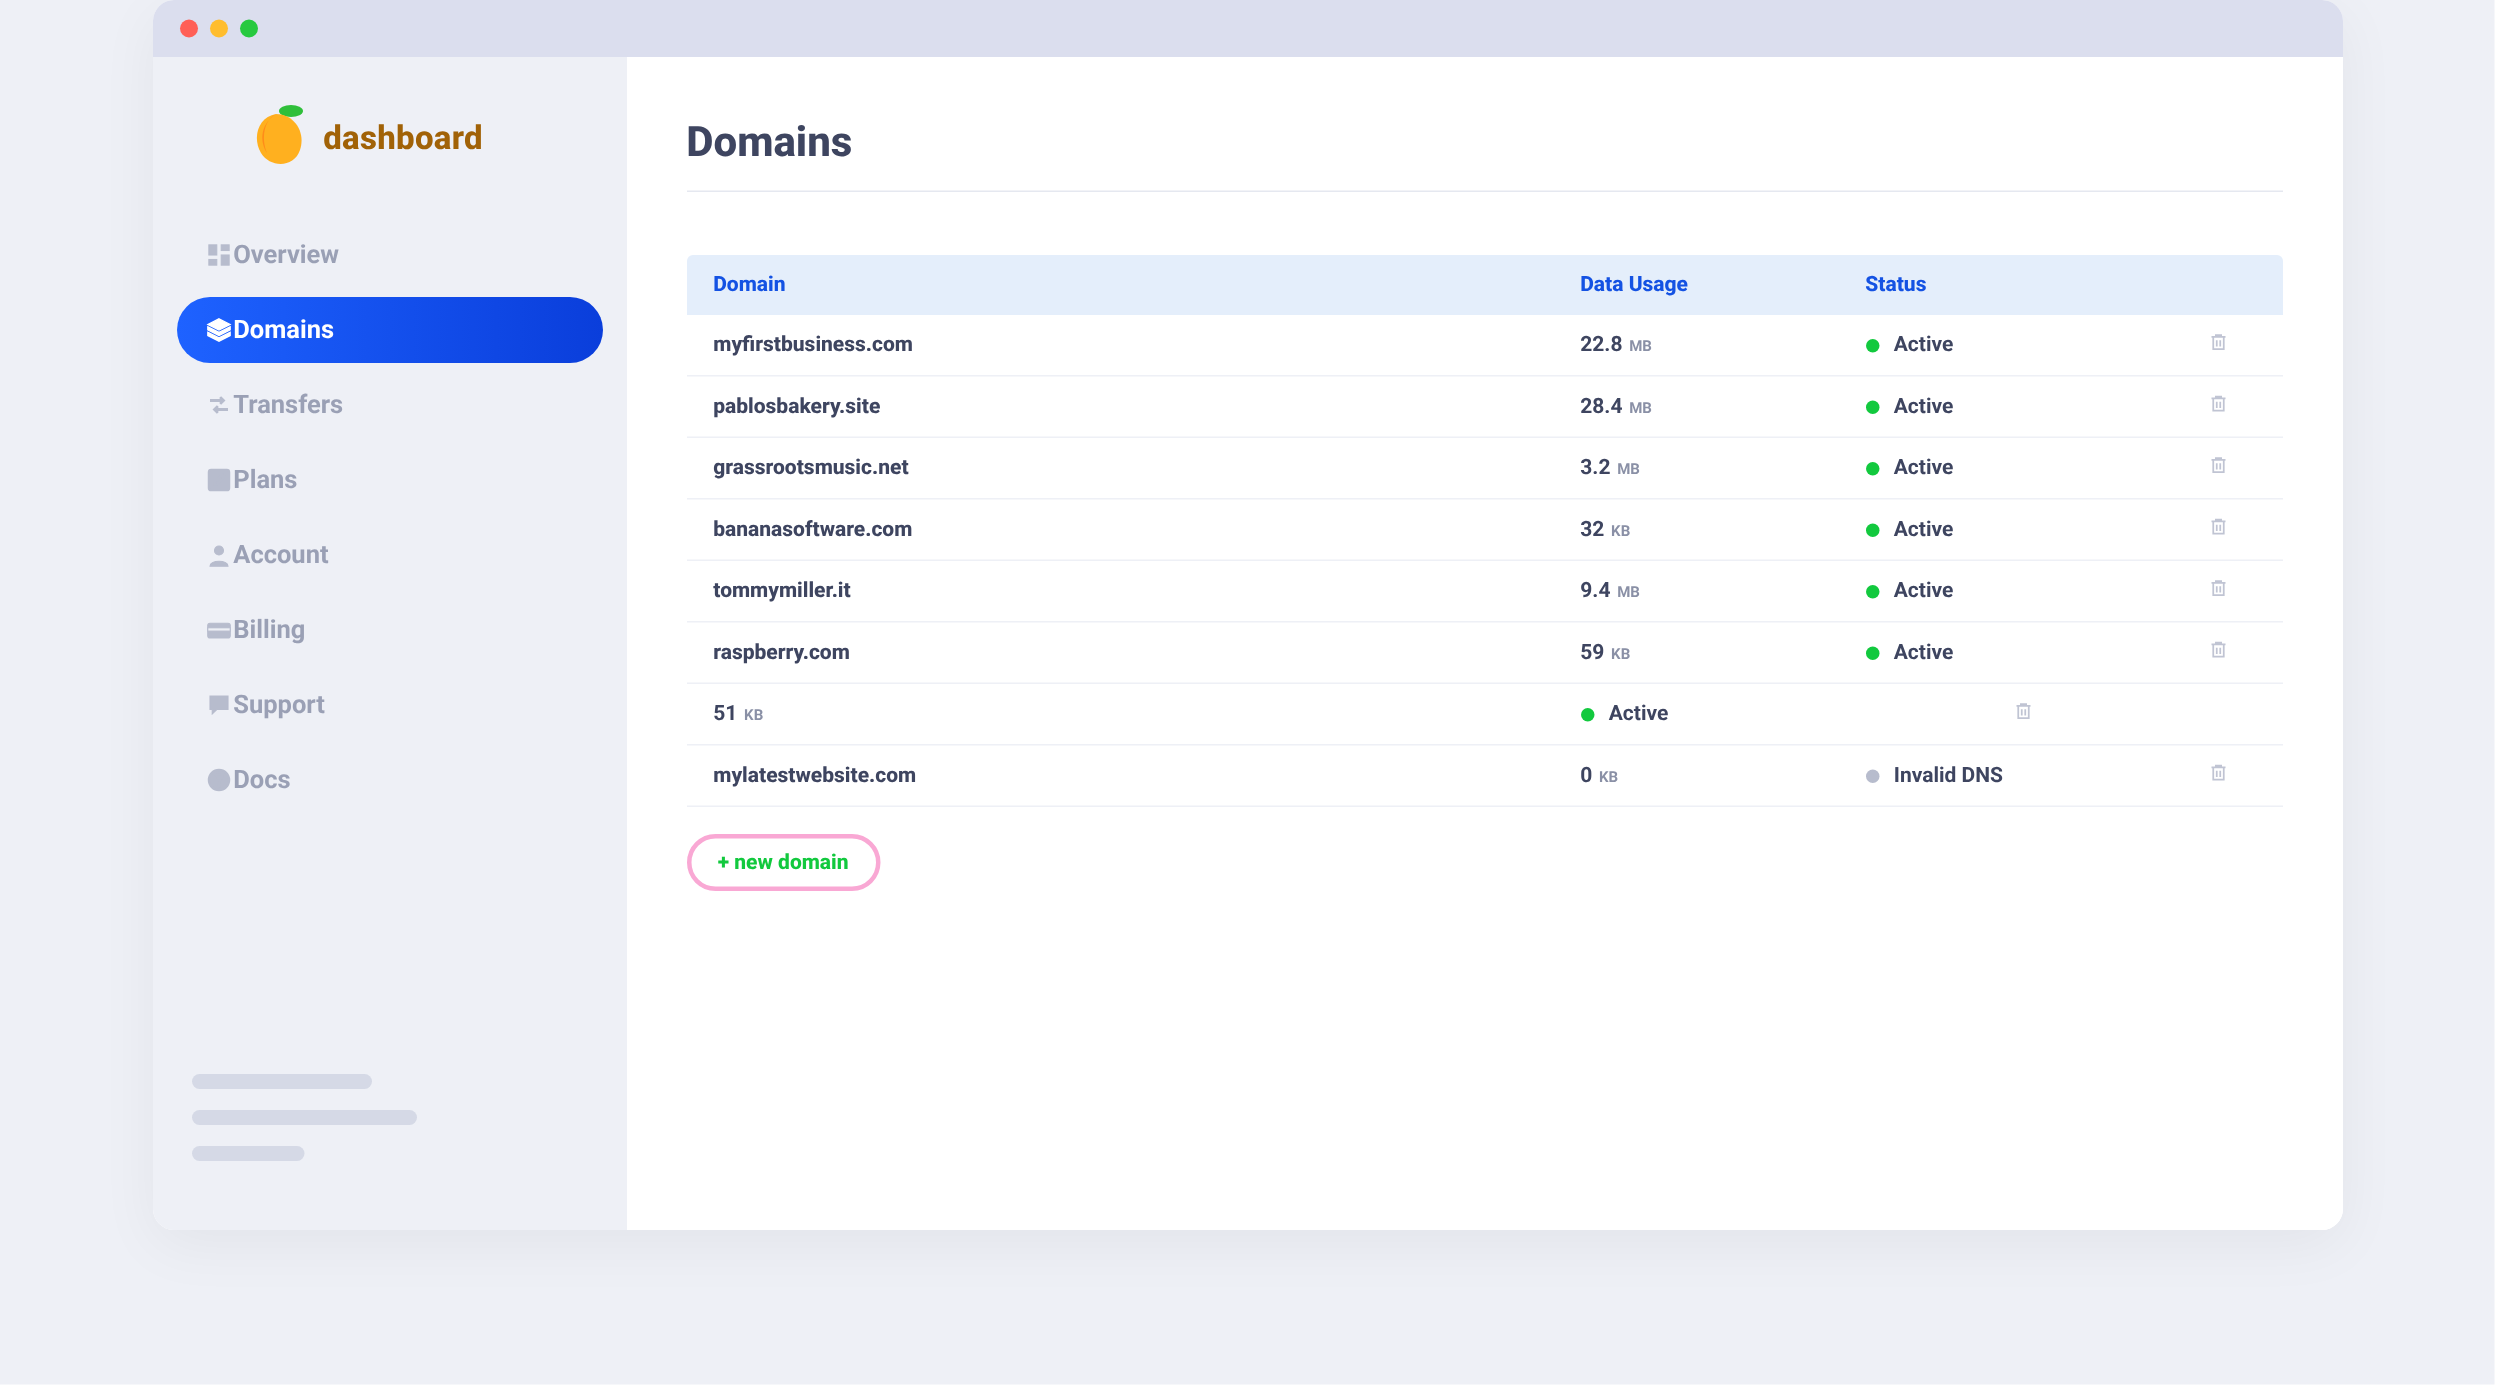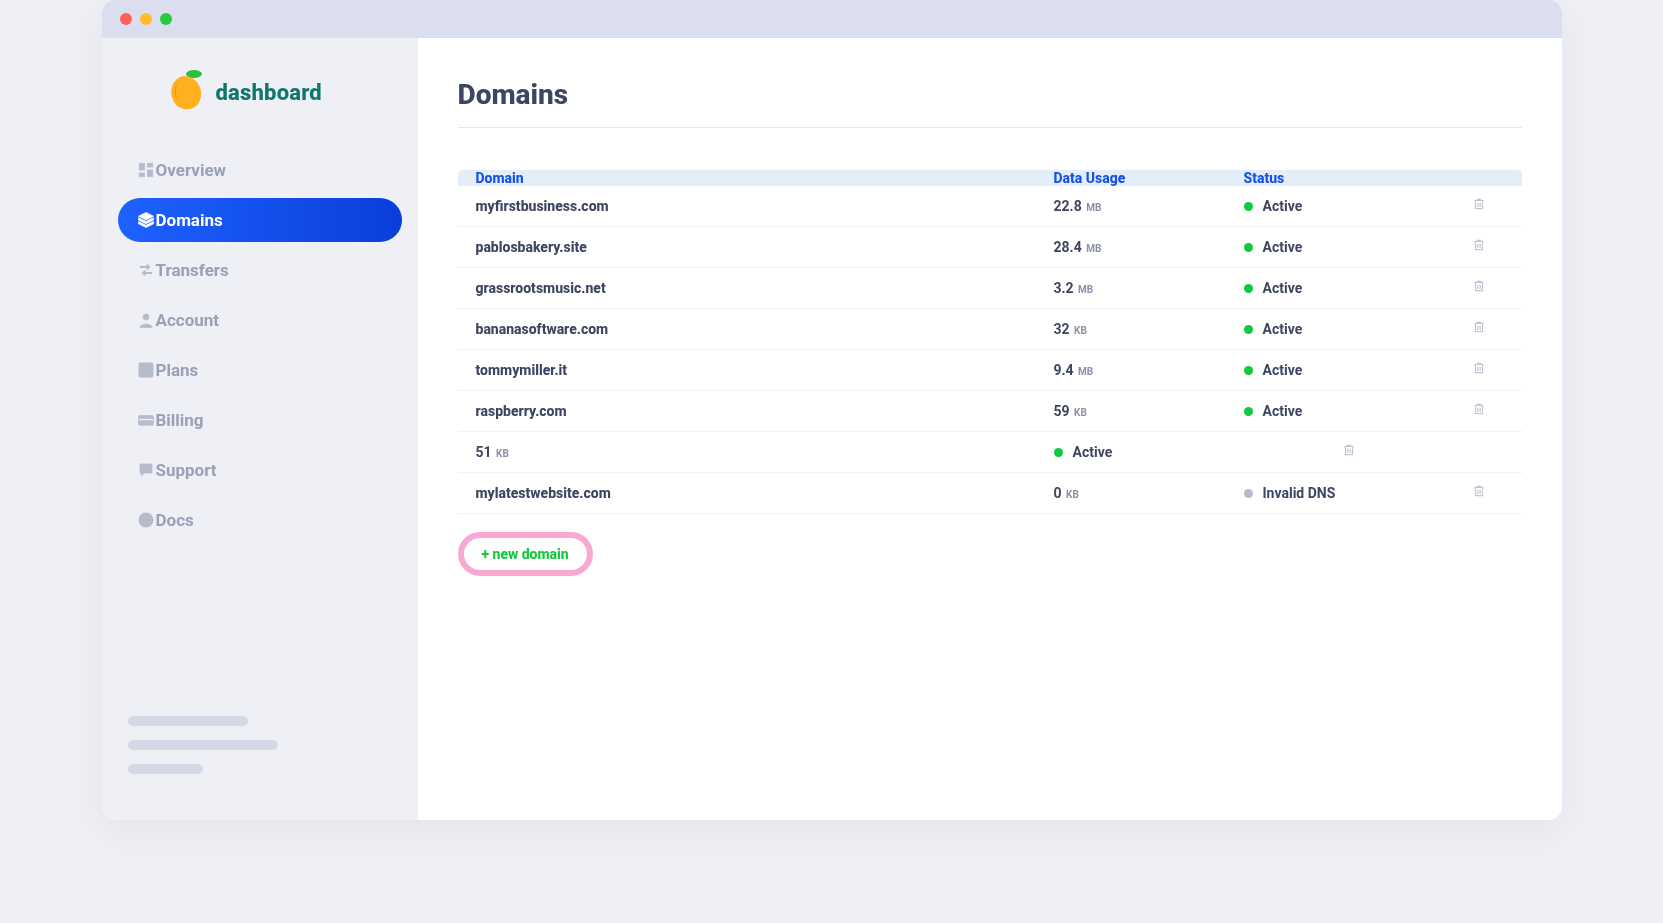--- a/index.html
+++ b/index.html
@@ -44,21 +44,21 @@
   display: flex;
   flex-direction: column;
 }
 .brand {
   display: flex;
   align-items: center;
   gap: 10px;
   padding: 4px 20px 32px 48px;
 }
 .brand-text {
-  color: #0f766e;
+  color: #a16207;
   font-weight: 800;
   font-size: 22px;
   letter-spacing: 0.2px;
   text-align: center;
 }
 .nav { display: flex; flex-direction: column; gap: 0; }
 .nav-item {
   display: flex;
   align-items: center;
   padding: 12px 18px;
@@ -106,21 +106,21 @@
 .title-divider {
   height: 1px;
   background: #e5e8f0;
   margin-bottom: 42px;
 }
 .table-wrap { width: 100%; }
 .thead {
   background: #e4eefb;
   display: grid;
   grid-template-columns: 1fr 190px 210px 50px;
-  padding: 0 18px;
+  padding: 12px 18px;
   border-radius: 4px 4px 0 0;
 }
 .th {
   color: #1452e3;
   font-weight: 800;
   font-size: 14px;
 }
 .trow {
   display: grid;
   grid-template-columns: 1fr 190px 210px 50px;
@@ -155,21 +155,21 @@
 .status-text {
   color: #3e4560;
   font-weight: 700;
   font-size: 14px;
 }
 .td-trash { display: flex; justify-content: center; }
 .trash-btn { cursor: pointer; }
 .trash-btn svg { width: 14px; height: 16px; stroke: #c0c4d3; fill: none; }
 .new-domain-btn {
   margin-top: 18px;
-  border: 6px solid #f9a8d4;
+  border: 3px solid #f9a8d4;
   color: #12c93e;
   background: #fff;
   font-weight: 800;
   font-size: 14px;
   padding: 8px 18px;
   border-radius: 22px;
   cursor: pointer;
   font-family: inherit;
 }
 </style>
@@ -220,35 +220,35 @@
           <span class="nav-icon">
             <svg viewBox="0 0 24 24" fill="none" stroke-width="2.5">
                 <path d="M4 8 L16 8 M13 5 L16 8 L13 11"></path>
                 <path d="M20 16 L8 16 M11 13 L8 16 L11 19"></path>
               </svg>
           </span>
           <span>Transfers</span>
         </div>
         <div class="nav-item">
           <span class="nav-icon">
+            <svg viewBox="0 0 24 24" fill="none" stroke-width="2">
+                <rect x="3" y="3" width="18" height="18" rx="2"></rect>
+                <path d="M15 7 L17 9 L10 16 L8 16 L8 14 Z" fill="#b7bccd"></path>
+              </svg>
+          </span>
+          <span>Plans</span>
+        </div>
+        <div class="nav-item">
+          <span class="nav-icon">
             <svg viewBox="0 0 24 24">
                 <circle cx="12" cy="8" r="4"></circle>
                 <path d="M4 22 C4 16 20 16 20 22 Z"></path>
               </svg>
           </span>
           <span>Account</span>
-        </div>
-        <div class="nav-item">
-          <span class="nav-icon">
-            <svg viewBox="0 0 24 24" fill="none" stroke-width="2">
-                <rect x="3" y="3" width="18" height="18" rx="2"></rect>
-                <path d="M15 7 L17 9 L10 16 L8 16 L8 14 Z" fill="#b7bccd"></path>
-              </svg>
-          </span>
-          <span>Plans</span>
         </div>
         <div class="nav-item">
           <span class="nav-icon">
             <svg viewBox="0 0 24 24">
                 <rect x="2" y="6" width="20" height="13" rx="2"></rect>
                 <rect x="2" y="10" width="20" height="3" fill="#eef0f6"></rect>
               </svg>
           </span>
           <span>Billing</span>
         </div>

